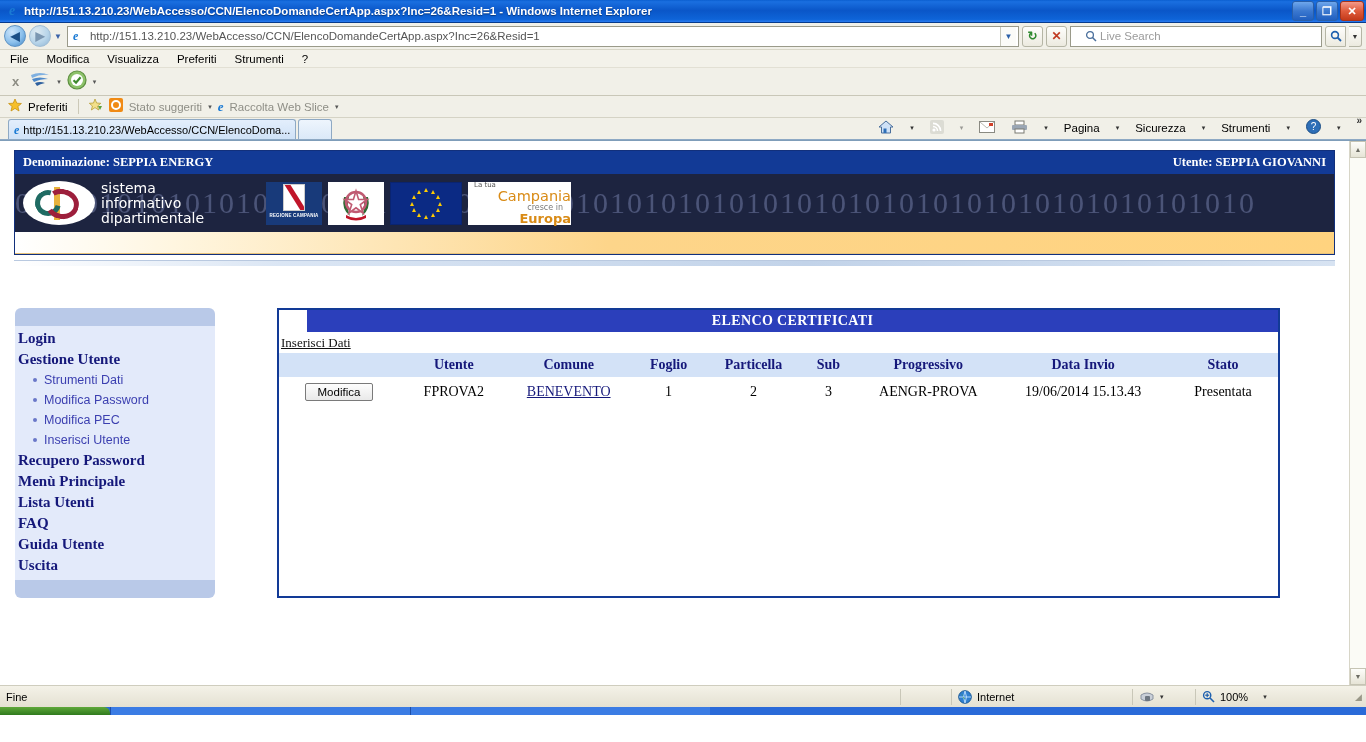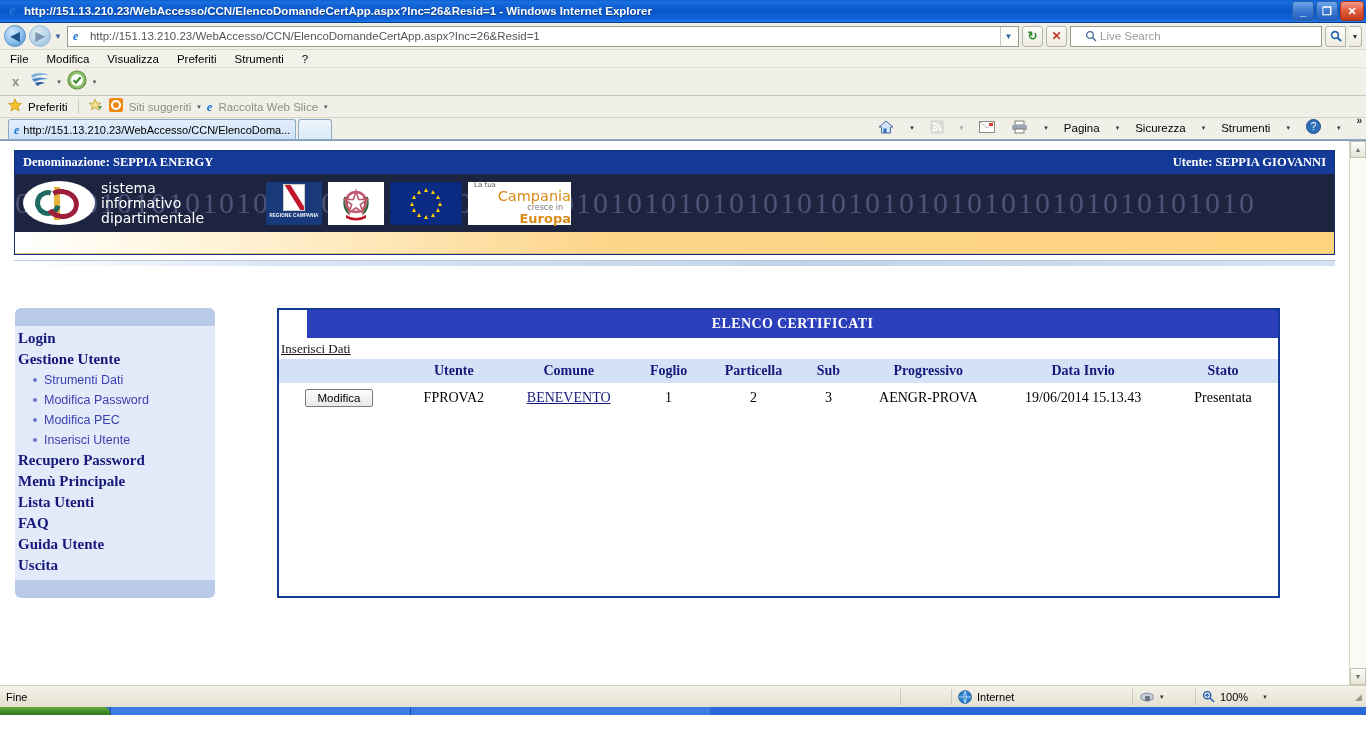--- a/index.html
+++ b/index.html
@@ -249,21 +249,21 @@
   .side-sub a{
     color:#3b3fb0;font-size:12.5px;text-decoration:none;
     font-family:"Liberation Sans",sans-serif;
   }
 
   
   .panel{
     margin-left:62px;width:1003px;border:2px solid #123a96;background:#fff;
   }
   .panel-title{
-    height:28px;background:#2b3fbb;color:#fff;font-family:"Liberation Serif",serif;
+    height:22px;background:#2b3fbb;color:#fff;font-family:"Liberation Serif",serif;
     font-weight:bold;font-size:14px;display:flex;align-items:center;justify-content:center;
     letter-spacing:.4px;
     margin-left:28px;
   }
   .panel-link{
     padding:3px 0 2px 2px;
   }
   .panel-link a{
     color:#111;font-family:"Liberation Serif",serif;font-size:13px;text-decoration:underline;
   }
@@ -400,21 +400,21 @@
         <polygon points="6,1 7.6,5 11.8,5.3 8.6,8 9.6,12 6,9.6 2.4,12 3.4,8 0.3,5.3 4.5,5" fill="#f3e08a" stroke="#b8a03a" stroke-width=".8"></polygon>
         <path d="M9 8 l4 0 -2 4 z" fill="#5aa03a"></path>
       </svg>
   </span>
   <span>
     <svg width="14" height="14" viewBox="0 0 14 14">
         <rect width="14" height="14" rx="2" fill="#f08a14"></rect>
         <circle cx="7" cy="7" r="4" fill="none" stroke="#fff" stroke-width="2"></circle>
       </svg>
   </span>
-  <span class="lbl gray">Siti suggeriti</span>
+  <span class="lbl gray">Stato suggeriti</span>
   <span class="mini-drop">▾</span>
   <span><span class="ie-e" style="font-size:13px">e</span></span>
   <span class="lbl gray">Raccolta Web Slice</span>
   <span class="mini-drop">▾</span>
 </div>
 
 <div class="tabbar">
   <div class="tab">
     <span><span class="ie-e" style="font-size:12px">e</span></span>
     <span class="t">http://151.13.210.23/WebAccesso/CCN/ElencoDoma...</span>

